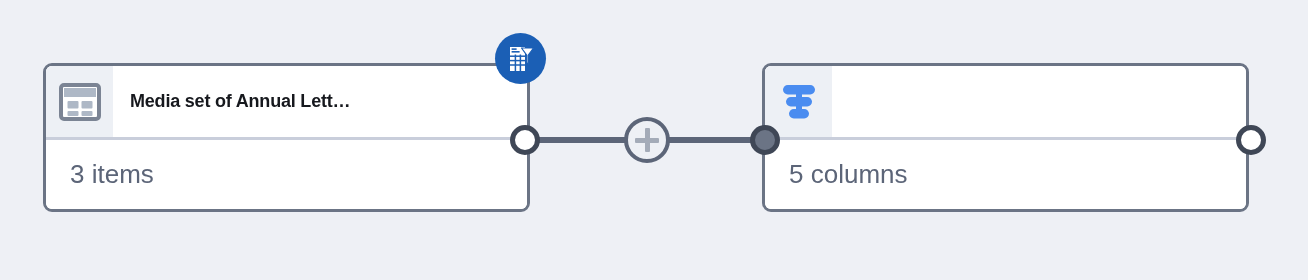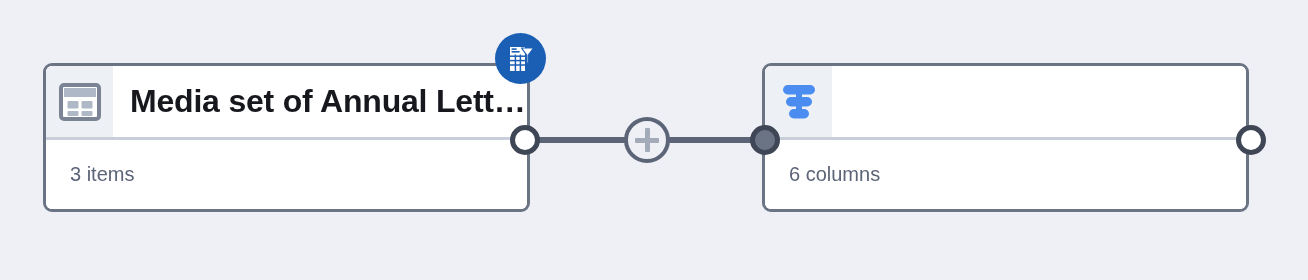--- a/index.html
+++ b/index.html
@@ -99,33 +99,33 @@
     display: flex;
     align-items: center;
     justify-content: center;
   }
   .node-title {
     flex: 1;
     display: flex;
     align-items: center;
     padding-left: 17px;
     padding-right: 10px;
-    font-size: 32px;
+    font-size: 18px;
     font-weight: bold;
     color: #16181d;
     letter-spacing: -0.2px;
     white-space: nowrap;
     overflow: hidden;
   }
   .node-footer {
     flex: 1;
     display: flex;
     align-items: center;
     padding-left: 24px;
-    font-size: 20px;
+    font-size: 26px;
     color: #5c6578;
     background: #ffffff;
   }
 
   
   .node-badge {
     position: absolute;
     left: 495px;
     top: 33px;
     width: 51px;
@@ -193,19 +193,19 @@
     <div class="node-header">
       <div class="node-icon-box">
         <svg width="42" height="40" viewBox="0 0 42 40">
           <rect x="18" y="4" width="6" height="32" fill="#4a8cf0"></rect>
           <rect x="5" y="3" width="32" height="9.5" rx="4.75" fill="#4a8cf0"></rect>
           <rect x="8" y="15" width="26" height="9.5" rx="4.75" fill="#4a8cf0"></rect>
           <rect x="11" y="27" width="20" height="9.5" rx="4.75" fill="#4a8cf0"></rect>
         </svg>
       </div>
     </div>
-    <div class="node-footer">6 columns</div>
+    <div class="node-footer">5 columns</div>
   </div>
 
   <div class="port port-in-right"></div>
   <div class="port port-out-right"></div>
 
 </div>
 
 </body></html>

